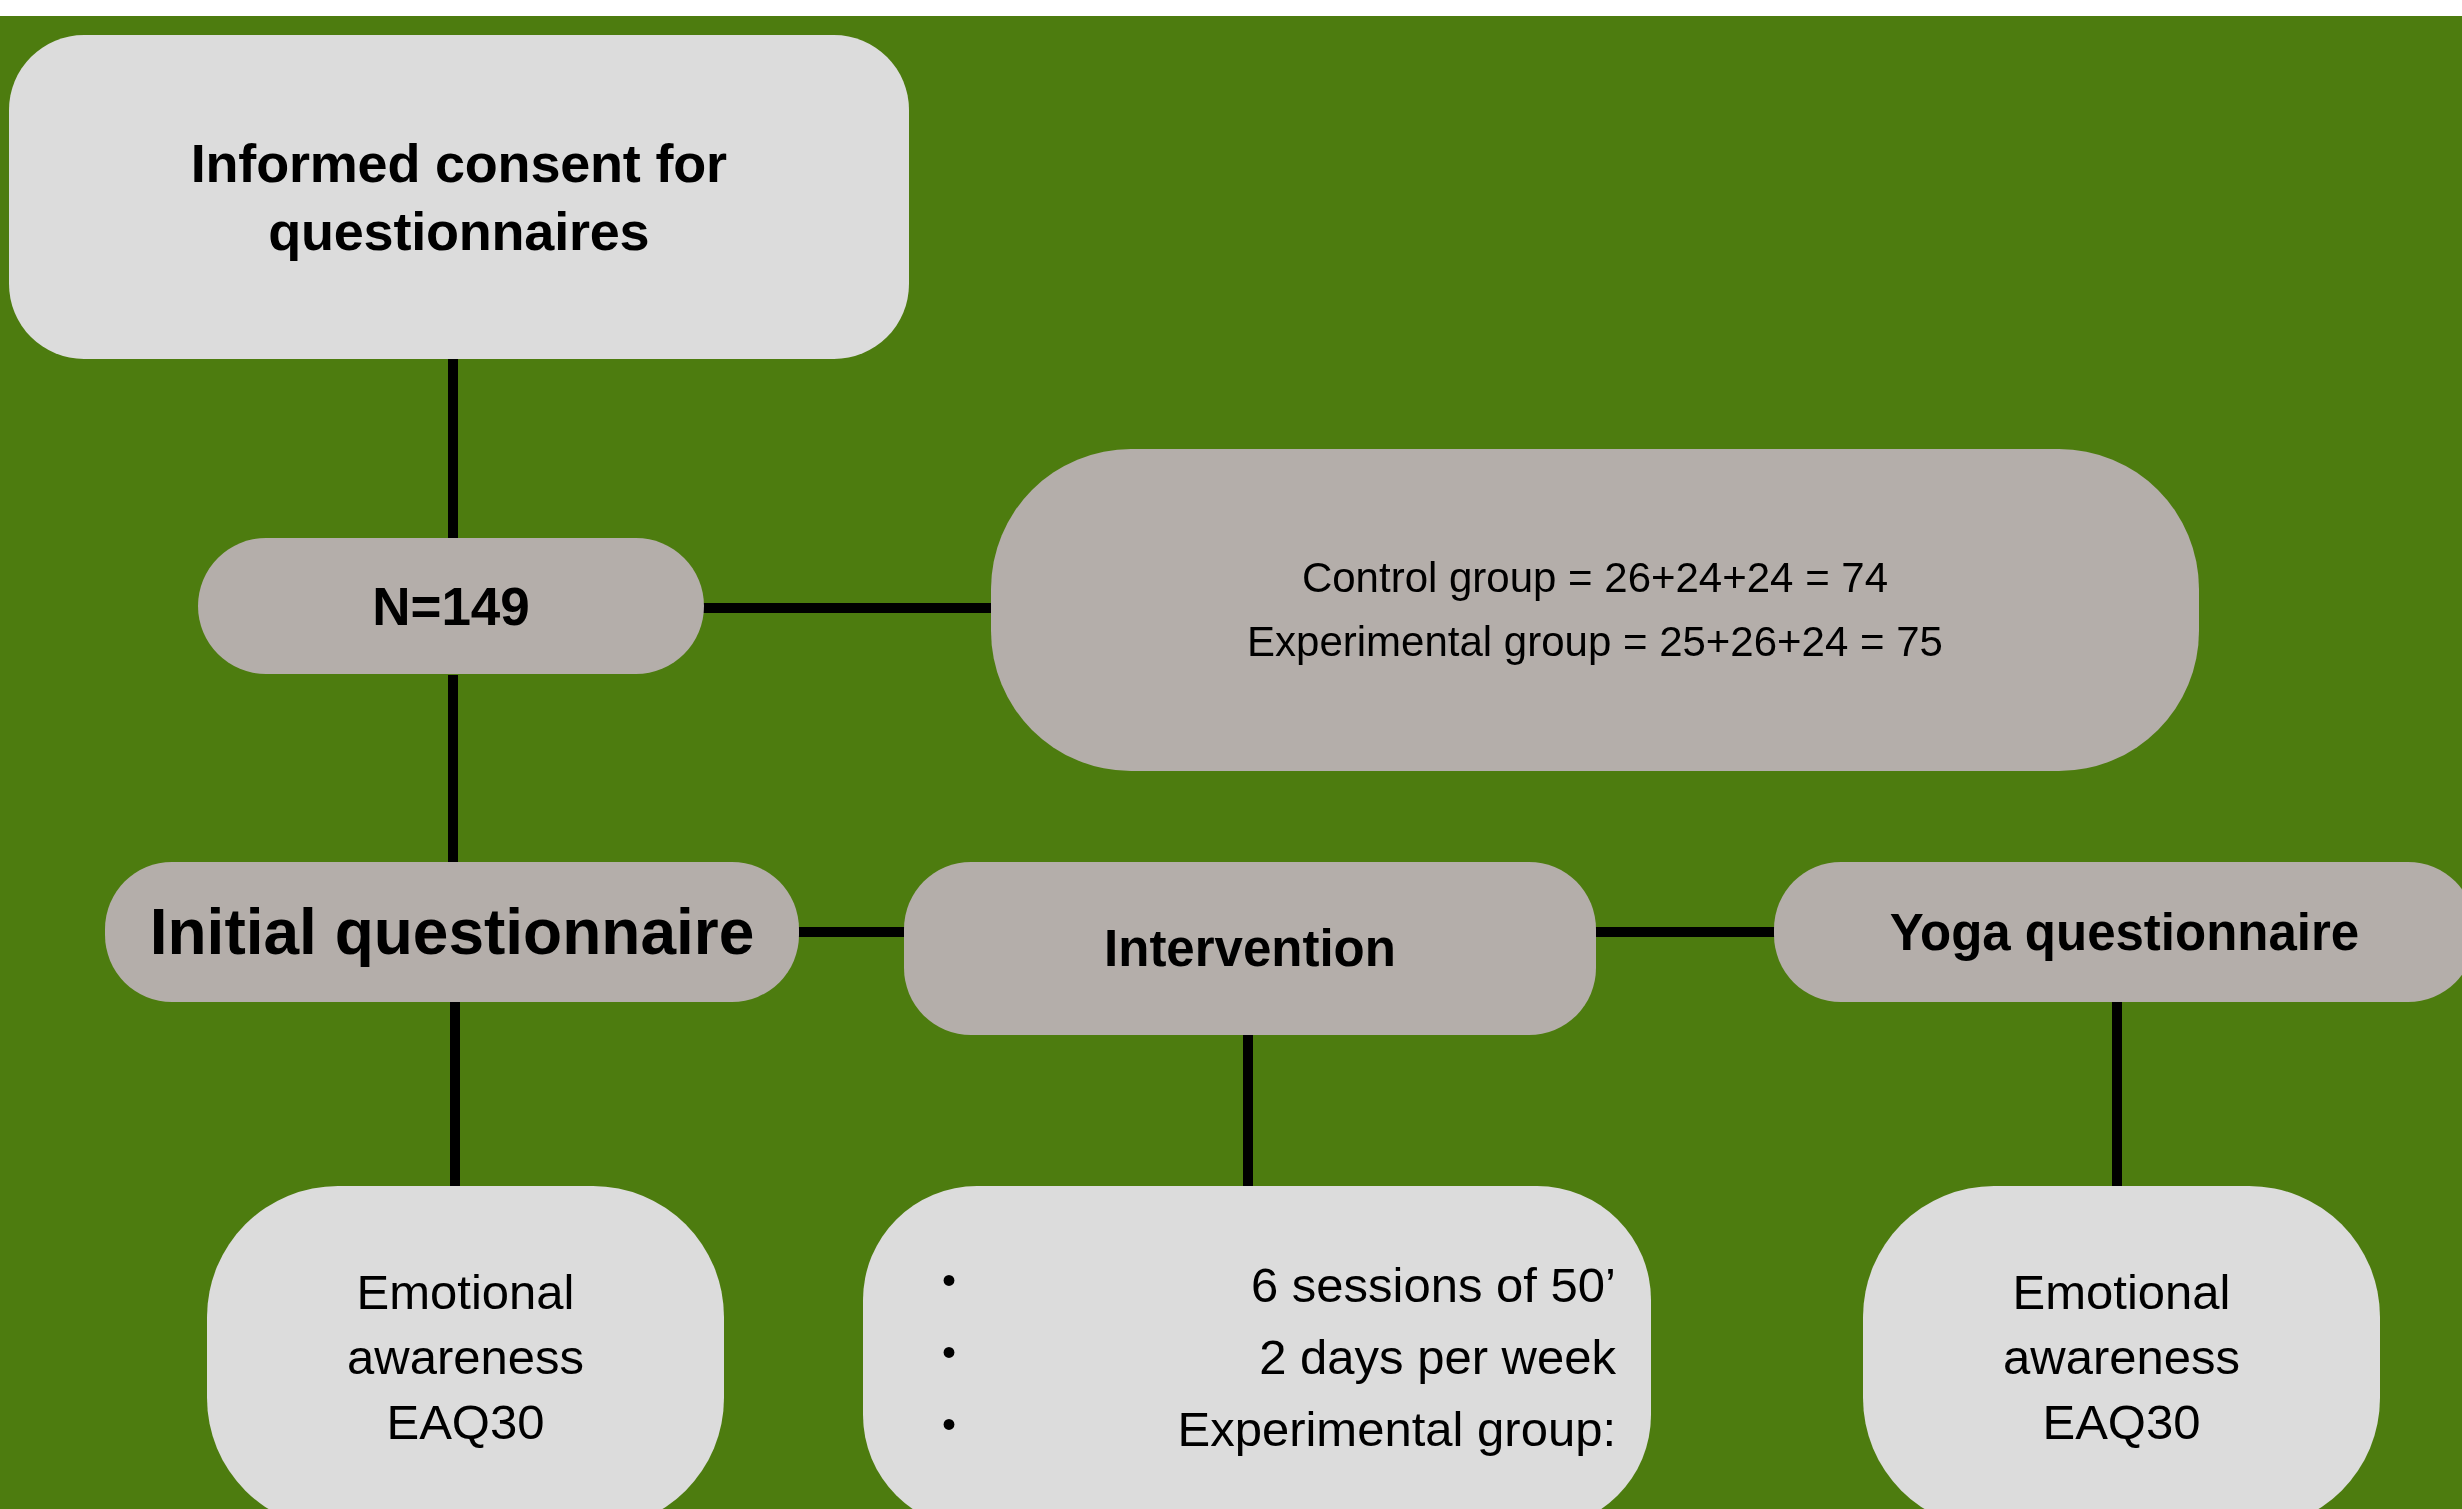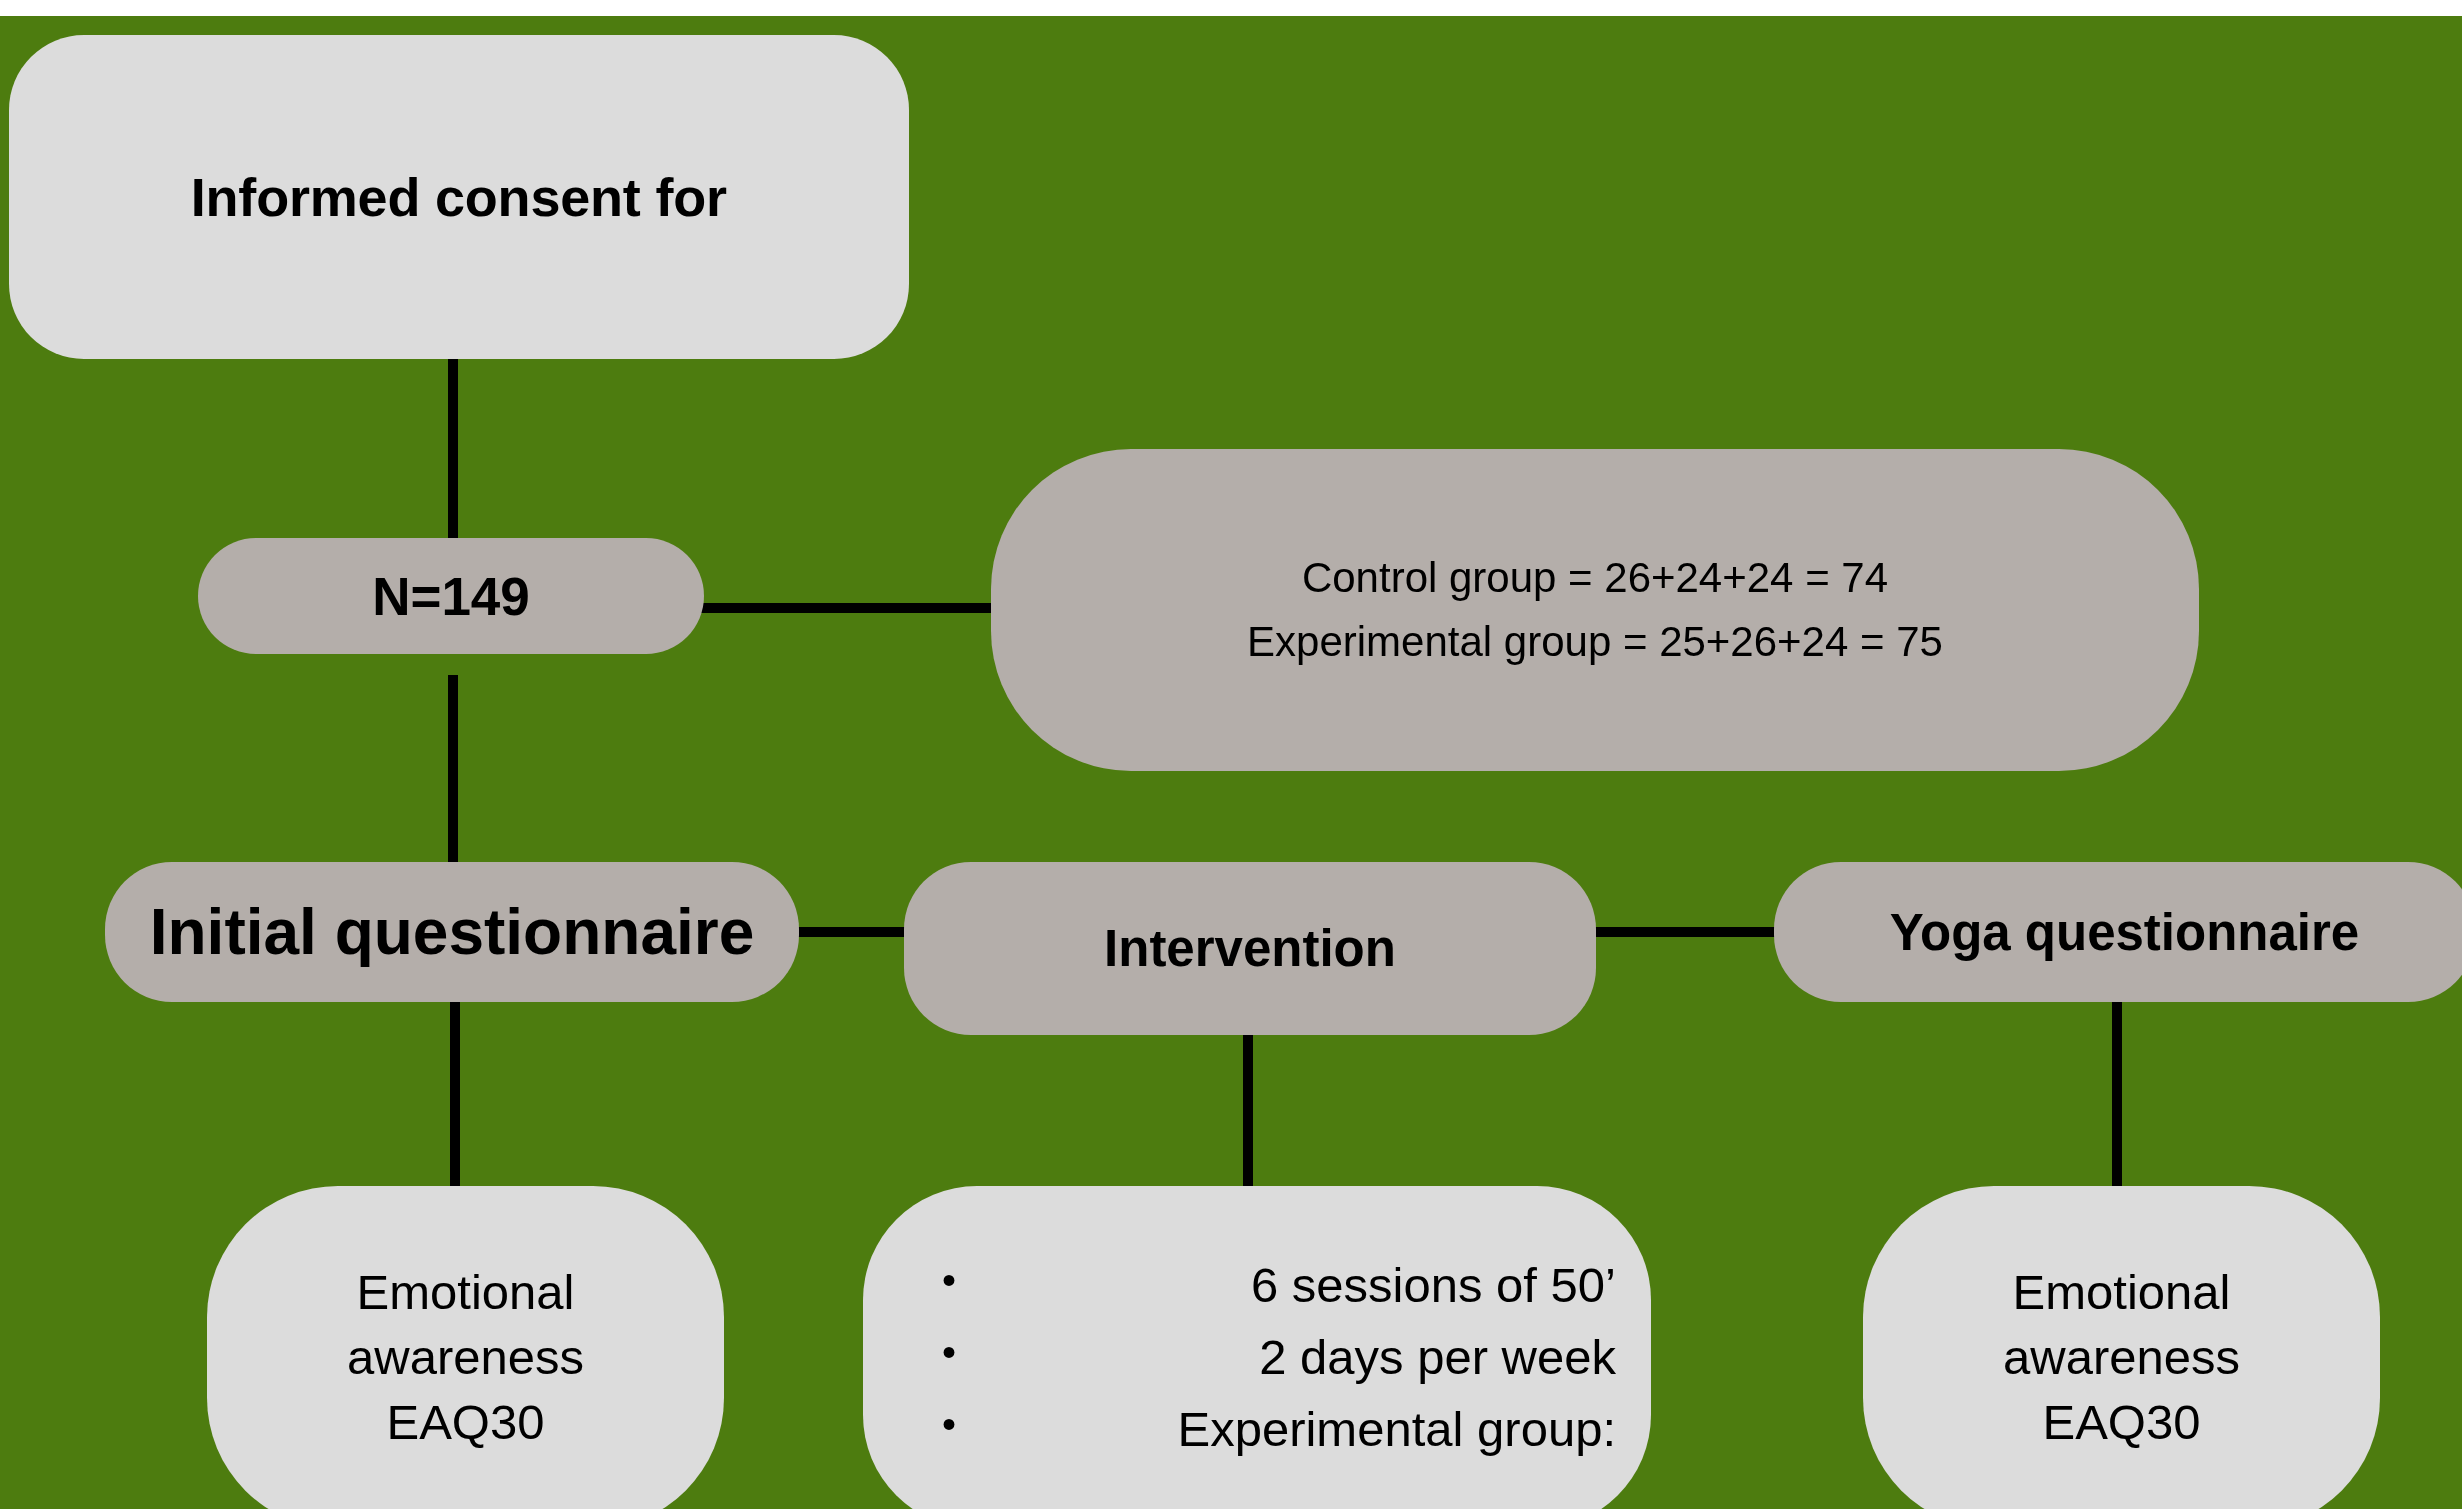--- a/index.html
+++ b/index.html
@@ -47,21 +47,21 @@
     width: 900px; height: 324px;
     border-radius: 75px;
     font-weight: bold;
     font-size: 54px;
     line-height: 1.26;
     letter-spacing: -0.2px;
   }
 
   #node-n {
     left: 198px; top: 522px;
-    width: 506px; height: 116px;
+    width: 506px; height: 136px;
     border-radius: 72px;
     font-weight: bold;
     font-size: 53px;
   }
 
   #node-groups {
     left: 991px; top: 433px;
     width: 1208px; height: 322px;
     border-radius: 140px;
     font-weight: normal;
@@ -160,20 +160,21 @@
   <div class="conn" id="conn-n-groups"></div>
   <div class="conn" id="conn-n-initial"></div>
   <div class="conn" id="conn-init-inter"></div>
   <div class="conn" id="conn-inter-final"></div>
   <div class="conn" id="conn-init-eaql"></div>
   <div class="conn" id="conn-inter-det"></div>
   <div class="conn" id="conn-final-eaqr"></div>
 
   <div class="node light" id="node-consent">
     <span class="line">Informed consent for</span>
+    <span class="line">questionnaires</span>
   </div>
 
   <div class="node dark" id="node-n">
     <span class="line">N=149</span>
   </div>
 
   <div class="node dark" id="node-groups">
     <span class="line">Control group = 26+24+24 = 74</span>
     <span class="line">Experimental group = 25+26+24 = 75</span>
   </div>

